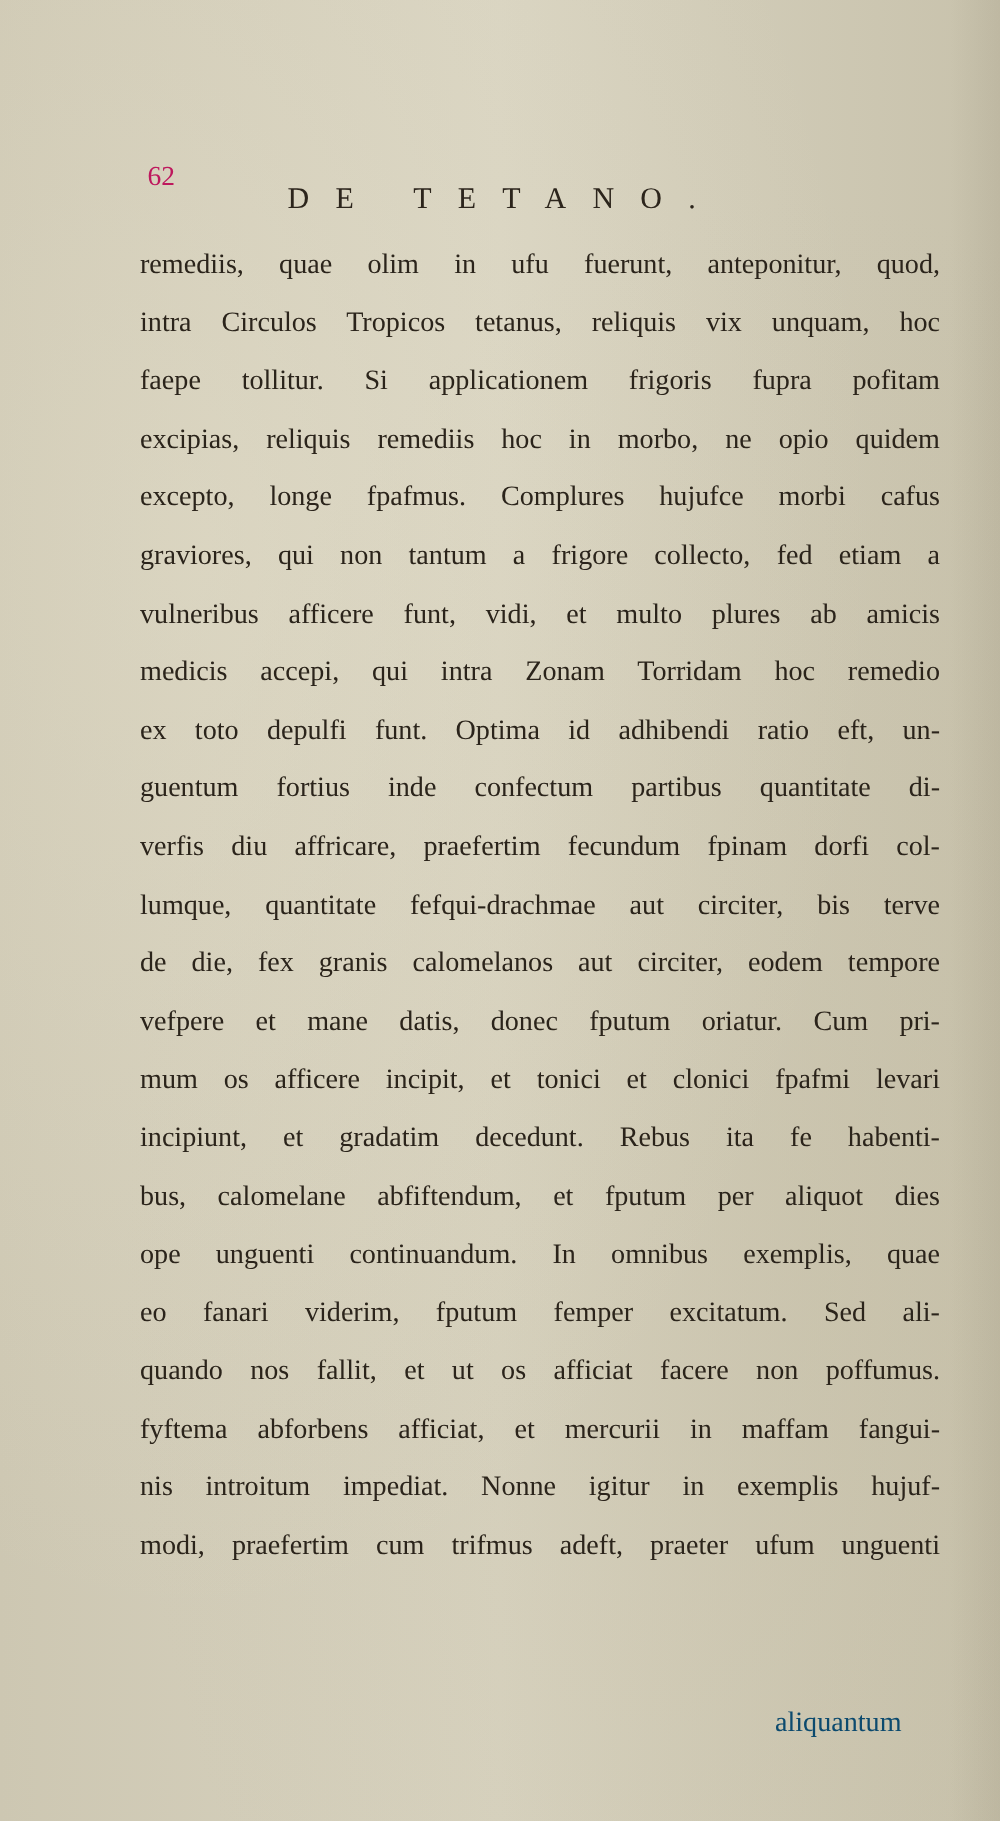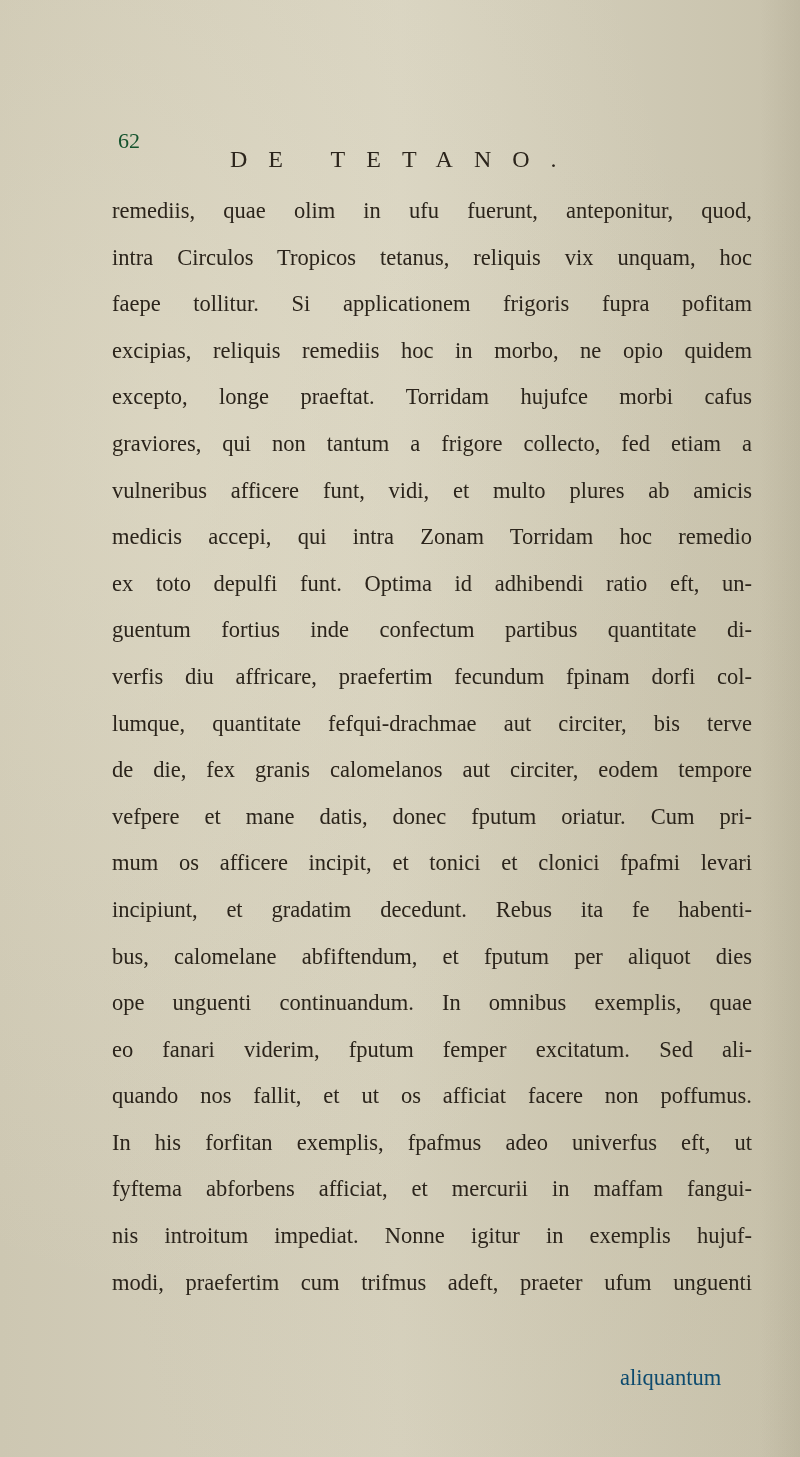--- a/index.html
+++ b/index.html
@@ -32,21 +32,21 @@
       left: 118px;
       width: 560px;
       height: 36px;
     }
     .page-number {
       position: absolute;
       left: 0;
       top: 0;
       font-size: 22px;
       letter-spacing: 0;
-      color: #14532d;
+      color: #be185d;
     }
     .header-title {
       position: absolute;
       left: 112px;
       top: 18px;
       font-size: 24px;
       letter-spacing: 21px;
       color: #2c251c;
       white-space: nowrap;
     }
@@ -91,37 +91,36 @@
   <div class="running-head">
     <span class="page-number">62</span>
     <span class="header-title">DE TETANO.</span>
   </div>
 
   <div class="body-text">
     <div class="line">remediis, quae olim in ufu fuerunt, anteponitur, quod,</div>
     <div class="line">intra Circulos Tropicos tetanus, reliquis vix unquam, hoc</div>
     <div class="line">faepe tollitur.  Si applicationem frigoris fupra pofitam</div>
     <div class="line">excipias, reliquis remediis hoc in morbo, ne opio quidem</div>
-    <div class="line">excepto, longe praeftat.  Torridam hujufce morbi cafus</div>
+    <div class="line">excepto, longe fpafmus.  Complures hujufce morbi cafus</div>
     <div class="line">graviores, qui non tantum a frigore collecto, fed etiam a</div>
     <div class="line">vulneribus afficere funt, vidi, et multo plures ab amicis</div>
     <div class="line">medicis accepi, qui intra Zonam Torridam hoc remedio</div>
     <div class="line">ex toto depulfi funt.  Optima id adhibendi ratio eft, un-</div>
     <div class="line">guentum fortius inde confectum partibus quantitate di-</div>
     <div class="line">verfis diu affricare, praefertim fecundum fpinam dorfi col-</div>
     <div class="line">lumque, quantitate fefqui-drachmae aut circiter, bis terve</div>
     <div class="line">de die, fex granis calomelanos aut circiter, eodem tempore</div>
     <div class="line">vefpere et mane datis, donec fputum oriatur.  Cum pri-</div>
     <div class="line">mum os afficere incipit, et tonici et clonici fpafmi levari</div>
     <div class="line">incipiunt, et gradatim decedunt.  Rebus ita fe habenti-</div>
     <div class="line">bus, calomelane abfiftendum, et fputum per aliquot dies</div>
     <div class="line">ope unguenti continuandum.  In omnibus exemplis, quae</div>
     <div class="line">eo fanari viderim, fputum femper excitatum.  Sed ali-</div>
     <div class="line">quando nos fallit, et ut os afficiat facere non poffumus.</div>
-    <div class="line">In his forfitan exemplis, fpafmus adeo univerfus eft, ut</div>
     <div class="line">fyftema abforbens afficiat, et mercurii in maffam fangui-</div>
     <div class="line">nis introitum impediat.  Nonne igitur in exemplis hujuf-</div>
     <div class="line">modi, praefertim cum trifmus adeft, praeter ufum unguenti</div>
   </div>
 
   <div class="catchword">aliquantum</div>
 
   <div class="fold-shadow"></div>
 </div>
 

